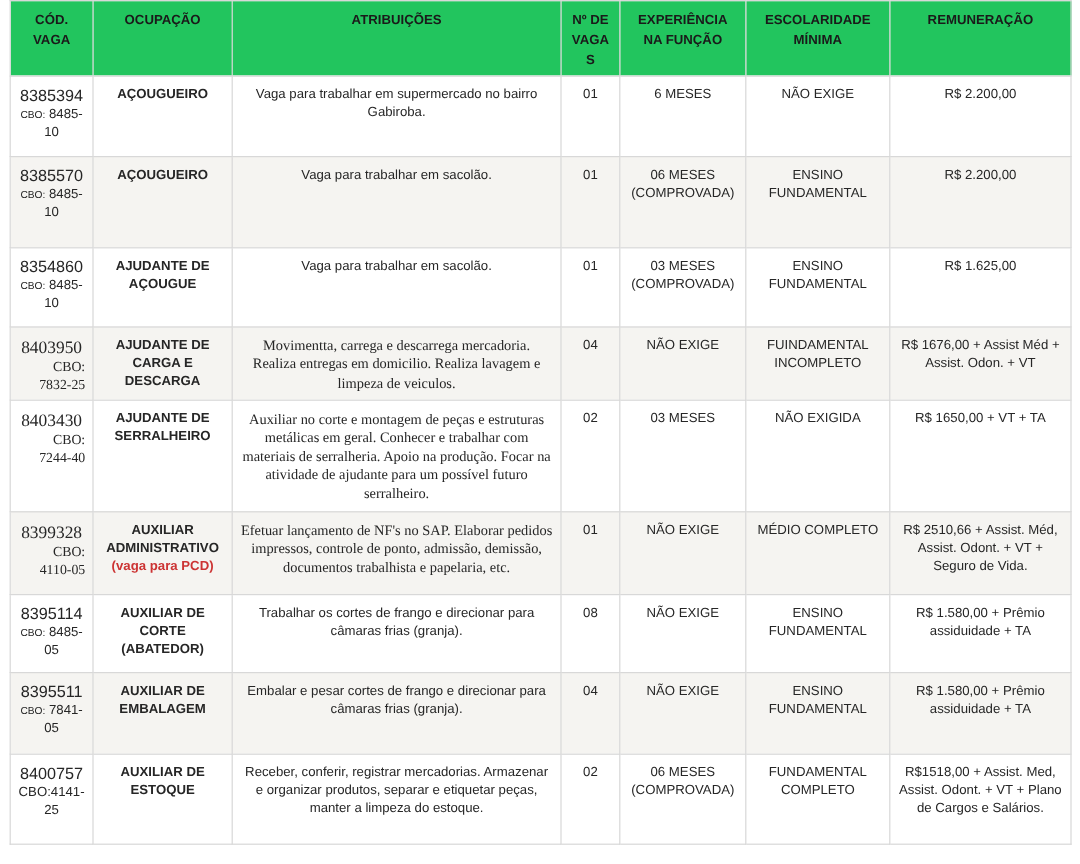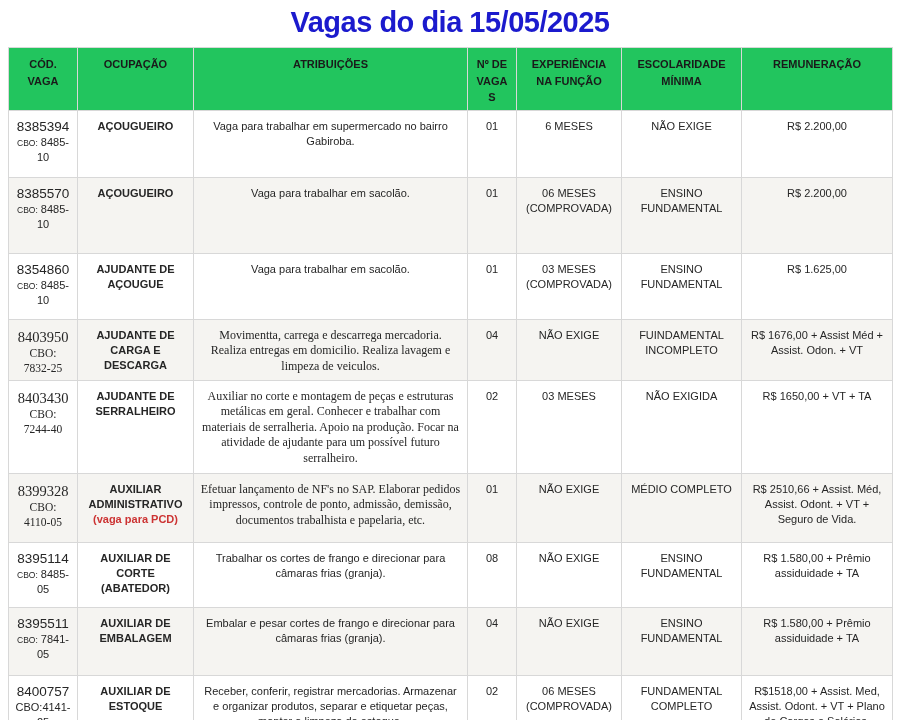--- a/index.html
+++ b/index.html
@@ -56,28 +56,27 @@
   .cbo  { font-size: 11px; line-height: 1.3; }
   .cbo-label { font-size: 11px; }
   .cbo-label.small { font-size: 8.5px; }
   .c-occ { font-weight: bold; line-height: 1.45; }
   .pcd-note { color: #cc3333; font-weight: bold; }
   .pcd-note:empty { display: none; }
 
   
   td.serif { font-family: "Liberation Serif", serif; font-size: 12px; line-height: 1.3; }
   td.serif .code { font-size: 14.5px; font-family: "Liberation Serif", serif; }
-  td.serif .cbo  { font-size: 11.5px; font-family: "Liberation Serif", serif; }
+  td.serif .cbo  { font-size: 11.5px; font-family: "Liberation Serif", serif; text-align: right; }
   td.serif .cbo-label { font-size: 11.5px; }
 </style>
 </head>
 <body>
 
 <div class="page">
-  <h1 class="page-title">Vagas do dia 15/05/2025</h1>
 
   <table class="vagas">
     <colgroup>
       <col style="width:69px">
         <col style="width:116px">
         <col style="width:274px">
       <col style="width:49px">
         <col style="width:105px">
         <col style="width:120px">
       <col style="width:151px">

